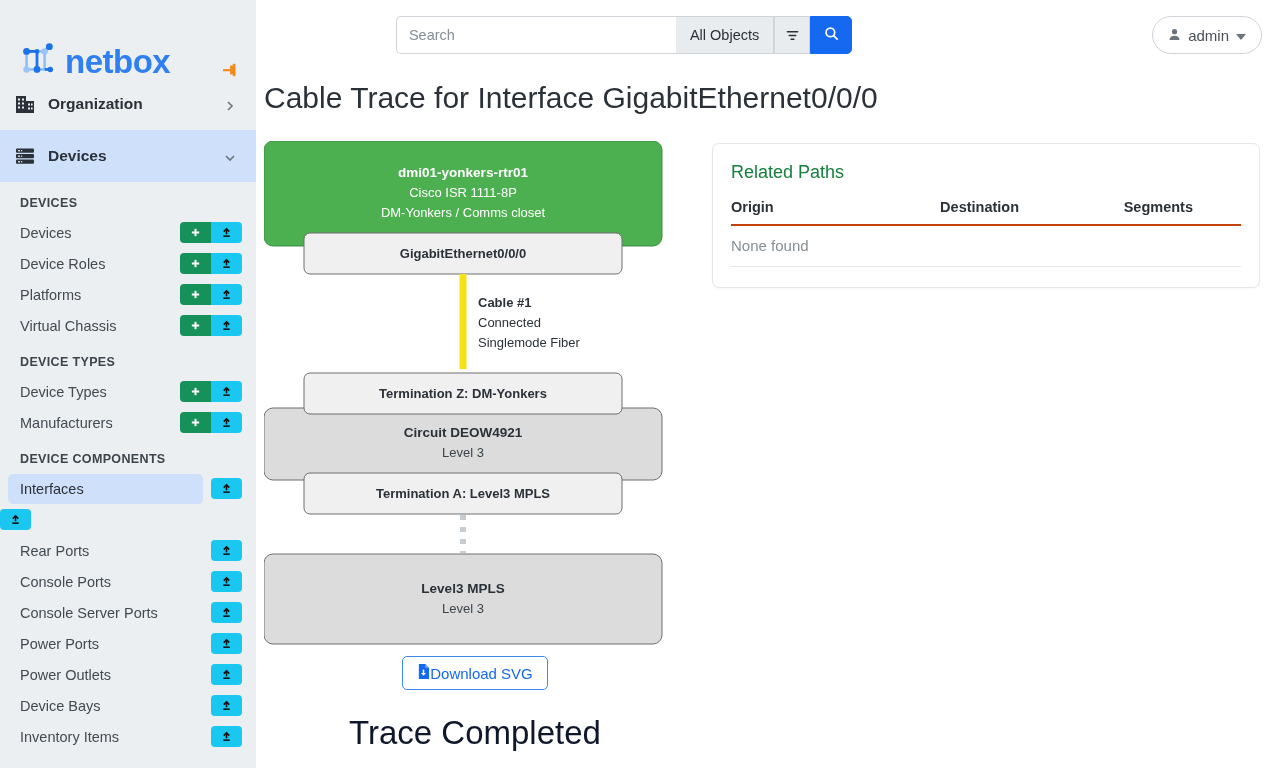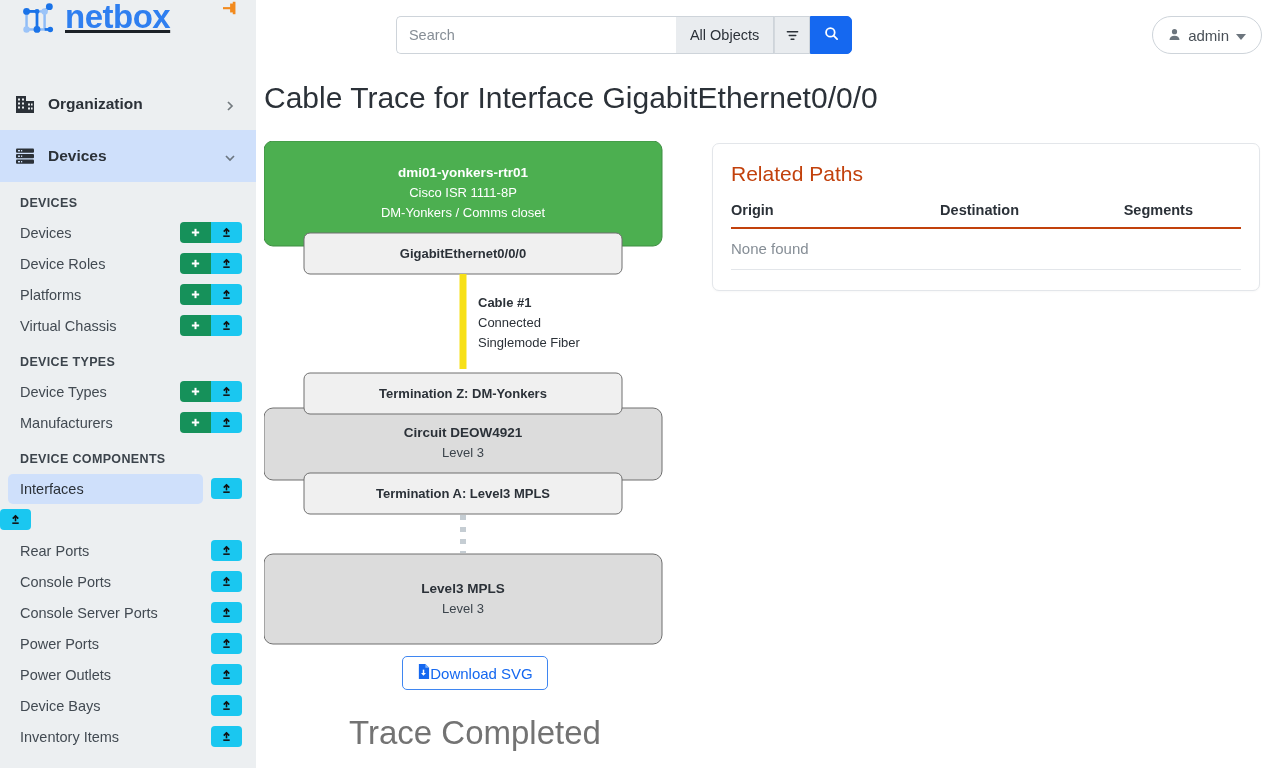--- a/index.html
+++ b/index.html
@@ -16,23 +16,22 @@
   .app { display: flex; width: 1280px; height: 768px; }
 
   
   .sidebar {
     width: 256px; min-width: 256px; height: 768px;
     background: #eceff1;
     overflow: hidden;
     position: relative;
   }
   .brand {
-    height: 78px; display: flex; align-items: flex-start;
+    height: 78px; display: flex; align-items: flex-end;
     padding: 0 16px 0 18px;
-    text-decoration: underline;
   }
   .brand-logo { width: 38px; height: 38px; margin-right: 9px; flex: 0 0 auto; }
   .brand-word {
     font-size: 33px; font-weight: 700; color: #2f7ff0;
     letter-spacing: -.5px; line-height: 1;
   }
   .brand-spacer { flex: 1 1 auto; }
   .pin-icon { width: 18px; height: 16px; flex: 0 0 auto; }
 
   .nav-group {
@@ -124,31 +123,31 @@
   .trace-svg { display: block; }
   .dl-wrap { display: flex; justify-content: center; margin-top: 10px; }
   .dl-btn {
     display: inline-flex; align-items: center; 
     border: 1px solid #3f86f1; border-radius: 5px;
     background: #fff; color: #1568f0;
     font-size: 15px; padding: 7px 14px; cursor: pointer;
     font-family: "Liberation Sans", sans-serif;
   }
   .trace-status {
-    text-align: center; color: #737373;
+    text-align: center; color: #0f172a;
     font-size: 33px; font-weight: 400; margin-top: 24px;
   }
 
   
   .card {
     border: 1px solid #e3e6ea; border-radius: 7px;
     background: #fff; padding: 18px 18px 20px 18px;
     box-shadow: 0 1px 2px rgba(0,0,0,.03);
   }
-  .card-title { font-size: 21px; font-weight: 400; color: #c2410c; margin-bottom: 16px; }
+  .card-title { font-size: 18px; font-weight: 400; color: #15803d; margin-bottom: 16px; }
   table.paths { width: 100%; border-collapse: collapse; }
   table.paths th {
     text-align: left; font-size: 14.5px; font-weight: 700; color: #2b3138;
     padding: 0 0 9px 0; border-bottom: 2px solid #c2410c;
   }
   table.paths th.c-origin { width: 41%; }
   table.paths th.c-dest { width: 36%; }
   table.paths td {
     font-size: 15px; color: #868e96; padding: 11px 0 12px 0;
     border-bottom: 1px solid #e3e6ea;

